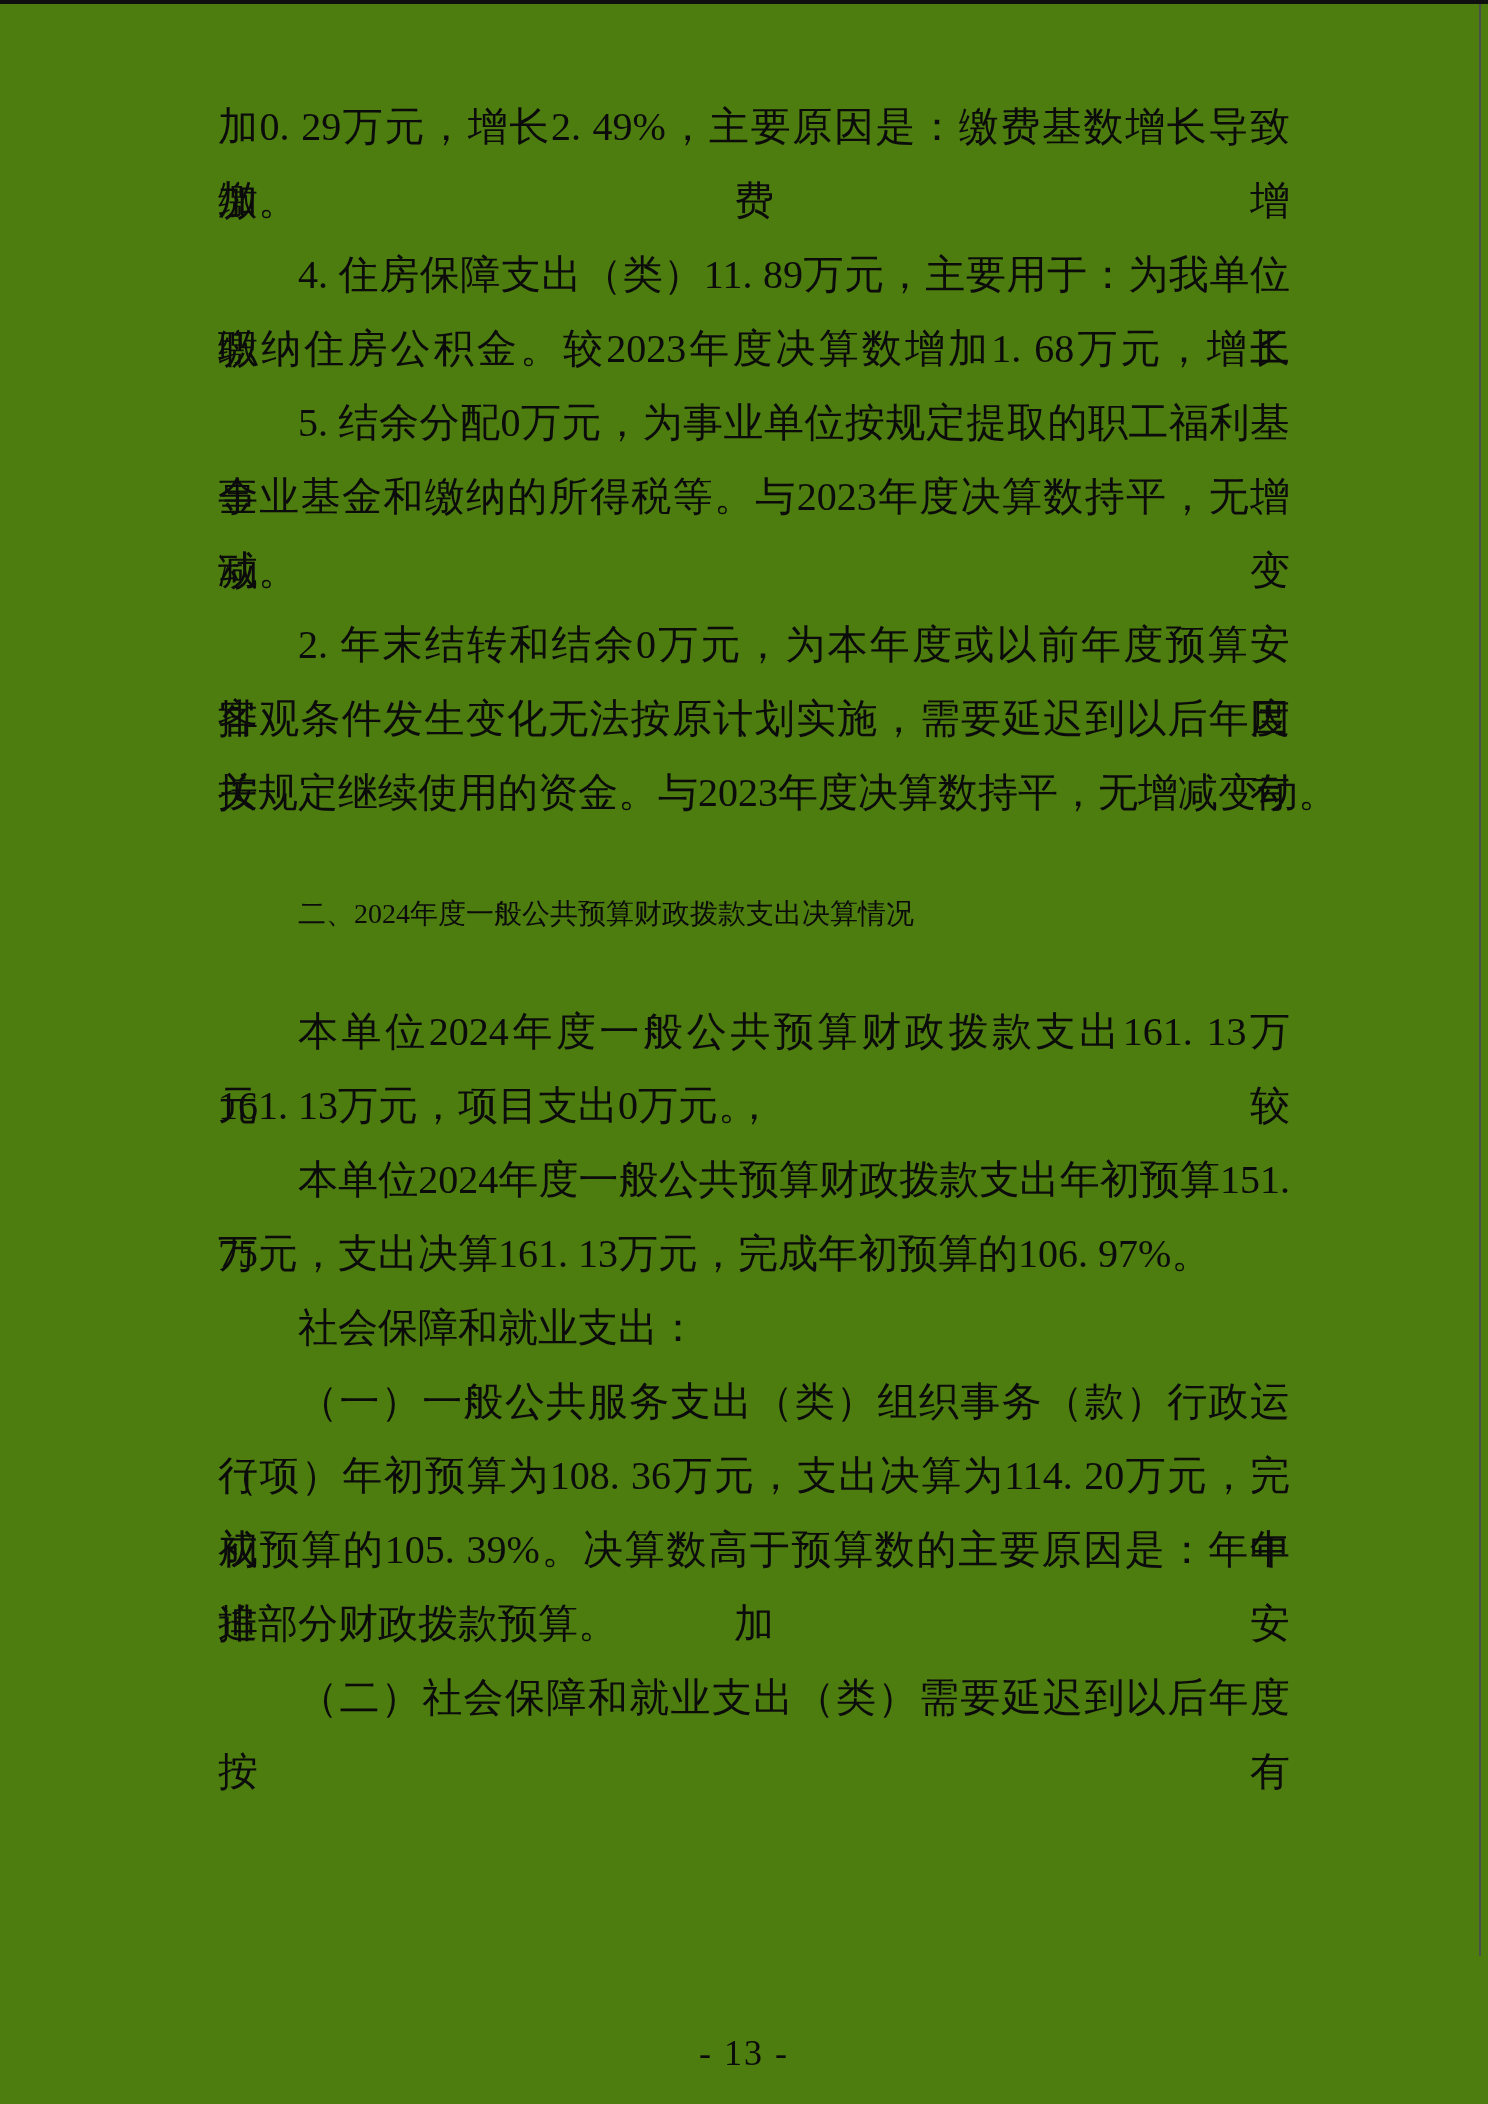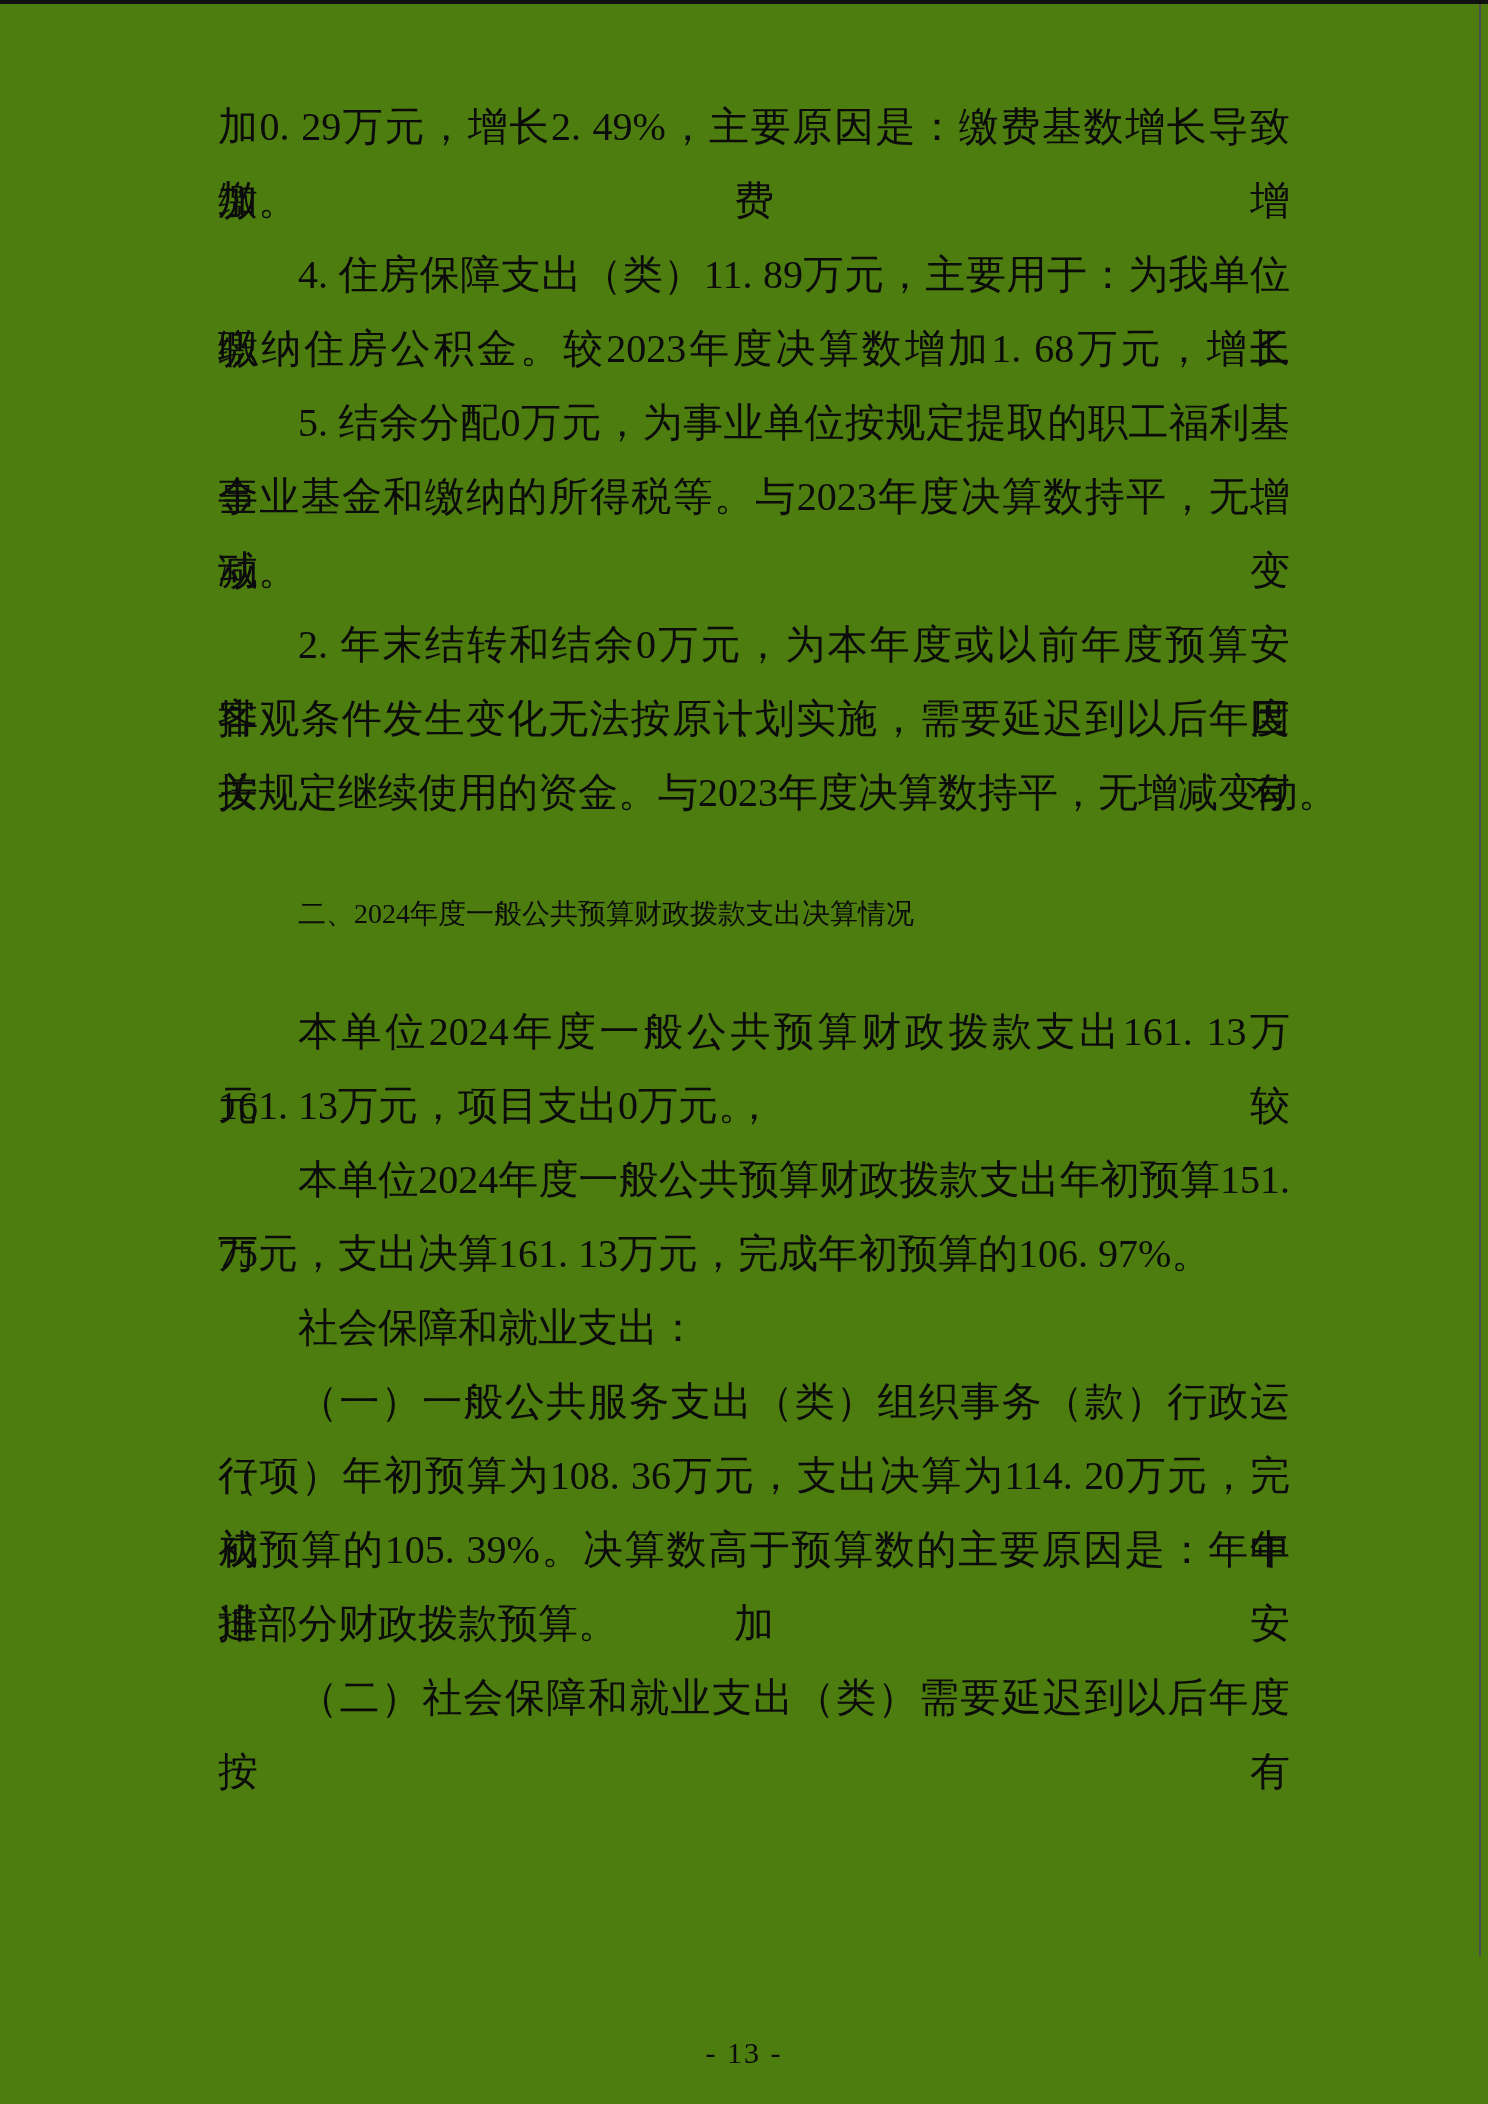--- a/index.html
+++ b/index.html
@@ -39,21 +39,21 @@
   .heading{
     height:74px;line-height:74px;
     margin-top:47px;margin-bottom:44px;
     text-indent:80px;
     font-size:28px;
     white-space:nowrap;
   }
   .page-number{
     position:absolute;left:0;right:0;top:2036px;
     text-align:center;
-    font-size:30px;line-height:34px;
+    font-size:36px;line-height:34px;
     letter-spacing:2px;
   }
 </style>
 </head>
 <body>
 
 <div class="page">
 
   <div class="scan-edge-top"></div>
   <div class="scan-edge-right"></div>

